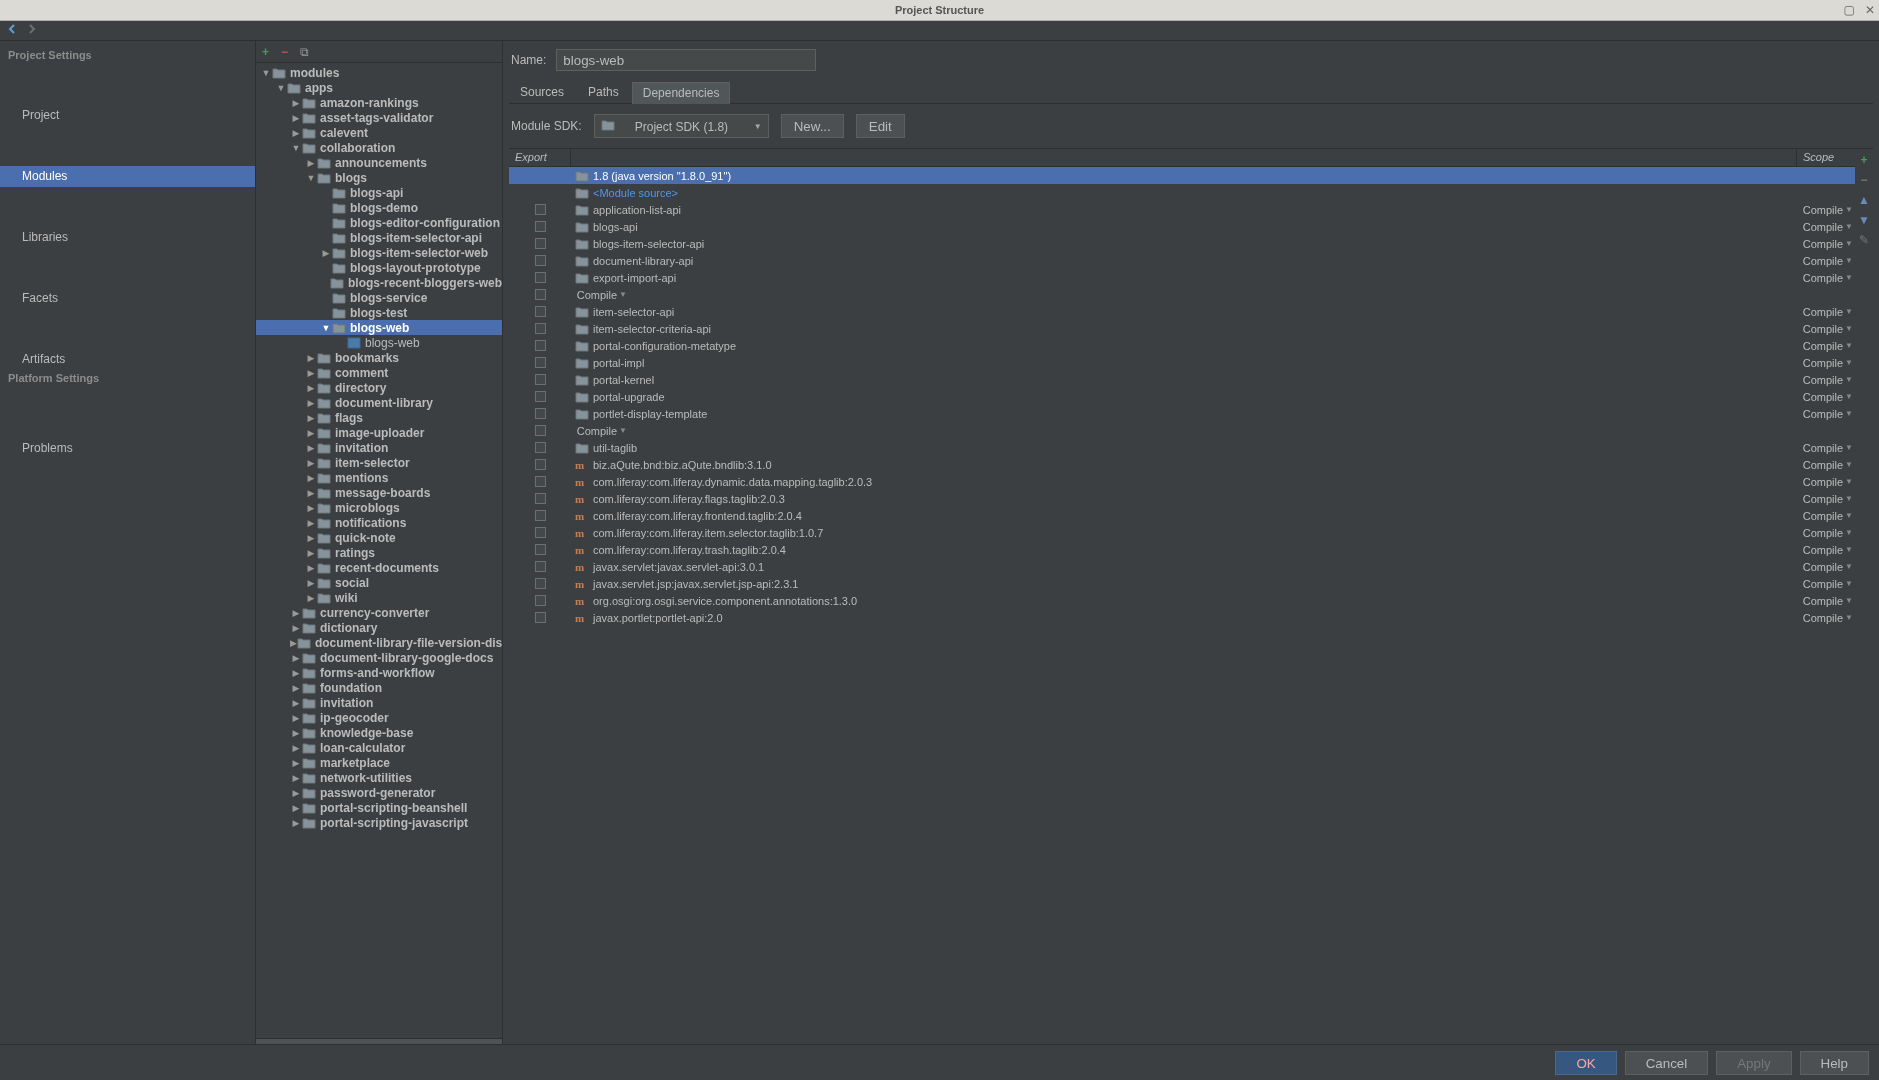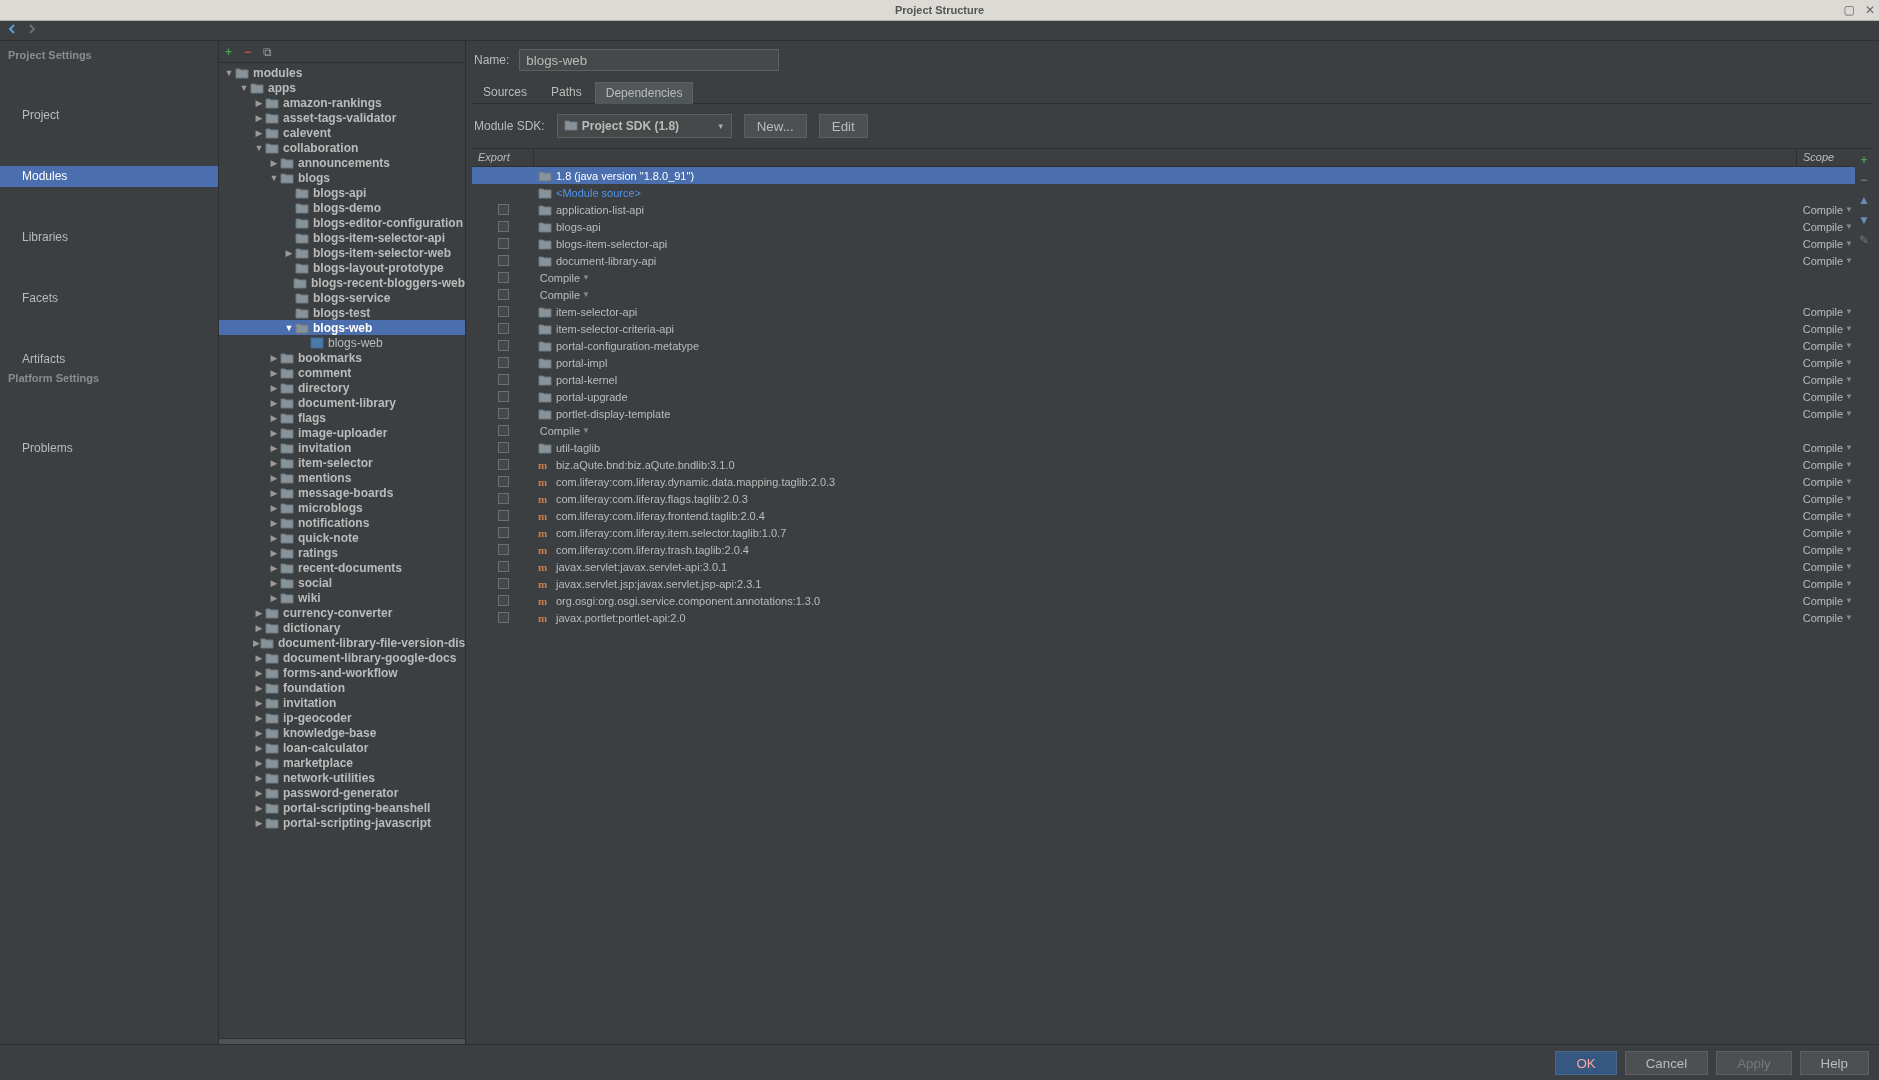--- a/index.html
+++ b/index.html
@@ -3,21 +3,21 @@
 <meta charset="utf-8">
 <style>
 * { margin:0; padding:0; box-sizing:border-box; }
 body { font-family:"Segoe UI",Tahoma,sans-serif; font-size:12px; background:#3c3f41; color:#bbbbbb; width:1879px; height:1080px; overflow:hidden; }
 .titlebar { height:21px; background:#dcdad5; color:#555; display:flex; align-items:center; justify-content:center; position:relative; border-bottom:1px solid #b0aea9; }
 .titlebar .title { font-weight:bold; font-size:11px; color:#555; }
 .titlebar .wc { position:absolute; right:4px; display:flex; gap:10px; color:#666; font-size:12px; }
 .nav { height:20px; background:#3c3f41; border-bottom:1px solid #2d2f30; display:flex; align-items:center; padding:0 6px; gap:8px; }
 .nav svg { width:12px; height:12px; }
 .main { display:flex; height:calc(100% - 21px - 20px - 36px); }
-.sidebar { width:219px; background:#3c3f41; border-right:1px solid #2d2f30; padding-top:6px; }
+.sidebar { width:256px; background:#3c3f41; border-right:1px solid #2d2f30; padding-top:6px; }
 .sidebar .header { color:#8c8c8c; font-size:11px; padding:2px 8px 4px 8px; font-weight:bold; }
 .sidebar .item { padding:2px 8px 2px 22px; color:#bbbbbb; cursor:pointer; line-height:17px;margin-top:40px; }
 .sidebar .item.sel { background:#4b6eaf; color:#fff; }
 .treepanel { width:247px; background:#3c3f41; border-right:1px solid #2d2f30; display:flex; flex-direction:column; }
 .treebar { height:22px; display:flex; align-items:center; gap:12px; padding:0 6px; border-bottom:1px solid #2d2f30; }
 .tree { flex:1; overflow:auto; padding-top:2px; }
 .tree-row { display:flex; align-items:center; height:15px; white-space:nowrap; cursor:pointer; }
 .tree-row.sel { background:#4b6eaf; color:#fff; }
 .tree-row.sel .label { color:#fff; }
 .arrow { width:12px; text-align:center; color:#999; font-size:9px; }
@@ -568,21 +568,21 @@
       <input class="name-input" value="blogs-web" style="">
     </div>
     <div class="tabs" id="tabs">
         <div class="tab">Sources</div>
         <div class="tab">Paths</div>
         <div class="tab active">Dependencies</div>
       </div>
     <div class="sdk-row">
       <span>Module SDK:</span>
       <div class="sdk-sel">
-        <span style="display:flex;align-items:center;gap:4px;font-weight:bold;">
+        <span style="display:flex;align-items:flex-end;gap:20px;">
           <span><svg width="14" height="12" viewBox="0 0 14 12">
                 <path d="M1 2h4l1 1h7v8H1z" fill="#87939a" stroke="#6e767c"></path>
               </svg></span>
           <span>Project SDK (1.8)</span>
         </span>
         <span style="font-size:8px;color:#aaa;">▼</span>
       </div>
       <button class="btn">New...</button>
       <button class="btn">Edit</button>
     </div>
@@ -682,20 +682,28 @@
                 <span>document-library-api</span>
               </div>
               <div class="sc">
                 <span>Compile</span>
                 <span class="dd">▼</span>
               </div>
             </div>
             <div class="dep-row">
               <div class="cb">
                 <div class="checkbox"></div>
+              </div>
+              <div class="nm">
+                <span style="display: inline-flex; width: 14px;">
+                  <svg width="14" height="12" viewBox="0 0 14 12">
+                    <path d="M1 2h4l1 1h7v8H1z" fill="#87939a" stroke="#6e767c"></path>
+                  </svg>
+                </span>
+                <span>export-import-api</span>
               </div>
               <div class="sc">
                 <span>Compile</span>
                 <span class="dd">▼</span>
               </div>
             </div>
             <div class="dep-row">
               <div class="cb">
                 <div class="checkbox"></div>
               </div>

